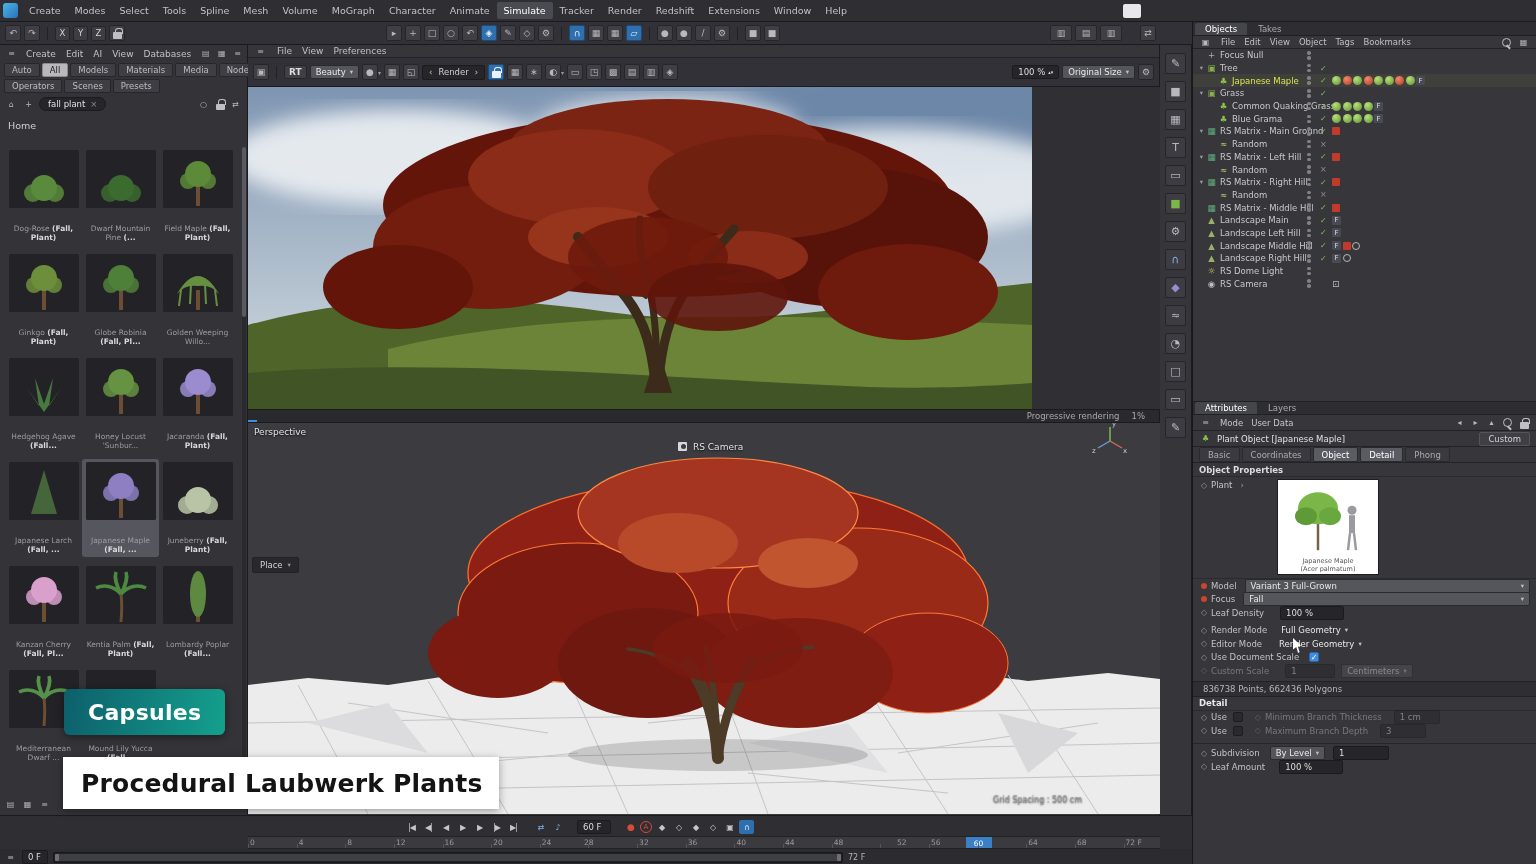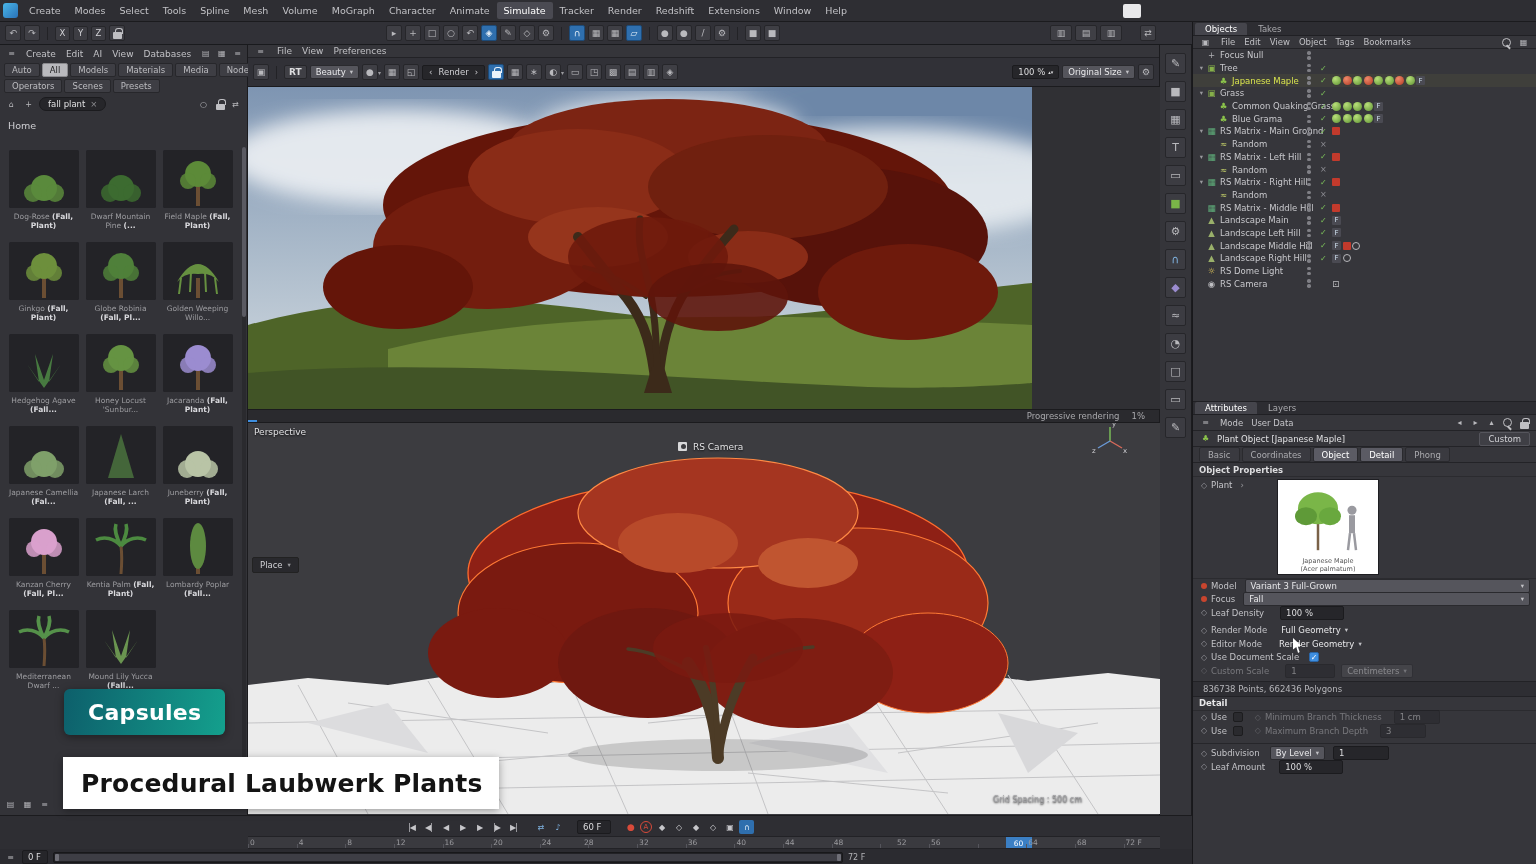--- a/index.html
+++ b/index.html
@@ -43,21 +43,21 @@
 .chips{display:flex;gap:2px;padding:1px 4px;flex-wrap:nowrap;}
 .chip{font-size:8.5px;color:#bcbcc0;background:#3e3e44;border:1px solid #27272b;border-radius:2px;padding:1px 7px;white-space:nowrap;}
 .chip.active{background:#b9b9bd;color:#1c1c1e;border-color:#8a8a8e;}
 .search-row{display:flex;align-items:center;gap:4px;padding:2px 5px;height:20px;}
 .search-pill{display:flex;align-items:center;gap:5px;background:#26262a;border:1px solid #1b1b1e;border-radius:8px;padding:1px 8px;font-size:8.5px;color:#e0e0e2;height:14px;}
 .section-title{padding:6px 8px 2px;font-size:9.5px;color:#cfcfd3;}
 .asset-grid{position:absolute;left:5px;top:102px;width:232px;display:flex;flex-wrap:wrap;}
 .asset{width:77px;padding:3px 1px 2px;display:flex;flex-direction:column;align-items:center;border-radius:3px;margin-bottom:6px;}
 .asset.selected{background:#56565e;}
 .asset .thumb{width:70px;height:58px;background:linear-gradient(#2b2b2f,#202024);border-radius:2px;overflow:hidden;flex:none;}
-.alabel{font-size:7.5px;line-height:1.15;color:#9c9ca0;text-align:center;margin-top:5px;height:18px;overflow:hidden;width:75px;}
+.alabel{font-size:7.5px;line-height:1.15;color:#9c9ca0;text-align:center;margin-top:17px;height:18px;overflow:hidden;width:75px;}
 .alabel b{color:#dadade;}
 .ab-scroll{position:absolute;right:1px;top:102px;width:4px;height:660px;background:#2a2a2e;border-radius:2px;}
 .ab-scroll .thumbb{position:absolute;top:0;left:0;width:4px;height:170px;background:#5a5a62;border-radius:2px;}
 .ab-bottom{position:absolute;left:4px;bottom:4px;display:flex;gap:4px;}
 
 .capsules-badge{position:absolute;left:64px;top:689px;height:46px;padding:0 24px;display:flex;align-items:center;background:linear-gradient(100deg,#0d5f6b,#14a08d);border-radius:6px;color:#fff;font-size:22px;font-weight:700;letter-spacing:.3px;z-index:50;box-shadow:0 2px 8px rgba(0,0,0,.4);}
 .title-overlay{position:absolute;left:63px;top:757px;width:436px;height:52px;background:#fff;display:flex;align-items:center;padding-left:18px;color:#141414;font-size:25px;font-weight:800;letter-spacing:.2px;z-index:50;box-shadow:0 2px 8px rgba(0,0,0,.35);}
 
 .center{position:absolute;left:248px;top:45px;width:912px;height:770px;background:#3a3a3f;border-right:1px solid #1b1b1e;}
 .vp-menu{display:flex;align-items:center;gap:10px;height:13px;padding:0 6px;background:#35353a;border-bottom:1px solid #222226;font-size:9px;color:#c0c0c4;}
@@ -132,21 +132,21 @@
 .transport-row{position:absolute;left:248px;top:2px;width:912px;height:18px;display:flex;align-items:center;justify-content:center;padding-right:250px;gap:2px;}
 .t-icon{display:inline-flex;align-items:center;justify-content:center;min-width:15px;height:14px;color:#c6c6ca;font-size:8px;flex:none;letter-spacing:-1px;}
 .t-icon.blue{color:#7fb2e0;}
 .t-icon.red{color:#d84a3a;font-size:9px;}
 .t-icon.ring{width:12px;height:12px;min-width:12px;border:1px solid #d84a3a;border-radius:50%;color:#d84a3a;font-size:7px;letter-spacing:0;}
 .t-icon.magnet{background:#2f6fae;border-radius:2px;color:#e2edf7;}
 .gap8{width:8px;flex:none;}
 .ruler{position:absolute;left:248px;top:20px;width:912px;height:13px;background:#3a3a3f;border-top:1px solid #222226;border-bottom:1px solid #222226;overflow:hidden;}
 .ruler .tick{position:absolute;top:1px;font-size:7.5px;color:#9a9a9e;transform:translateX(2px);}
 .ruler .tickline{position:absolute;bottom:0;width:1px;height:4px;background:#55555c;}
-.frame-marker{position:absolute;top:0;height:13px;background:#3b7fc4;display:flex;align-items:center;justify-content:center;color:#fff;font-size:7.5px;margin-left:40px;}
+.frame-marker{position:absolute;top:0;height:13px;background:#3b7fc4;display:flex;align-items:center;justify-content:center;color:#fff;font-size:7.5px;}
 .bottom-bar{position:absolute;left:0;top:33px;width:1192px;height:16px;background:#2b2b30;display:flex;align-items:center;gap:5px;padding:0 4px;}
 .range-track{position:relative;width:790px;height:11px;background:#222226;border:1px solid #18181a;border-radius:2px;}
 .range-fill{position:absolute;inset:1px;background:#3e3e45;border-radius:2px;}
 .range-handle{position:absolute;top:1px;bottom:1px;width:4px;background:#6e6e76;border-radius:1px;}
 .tl-num{font-size:8px;color:#b2b2b6;}
 </style>
 </head>
 <body>
 
 <div class="stage">
@@ -339,32 +339,33 @@
               <rect x="33" y="36" width="4" height="20" fill="#6b4e33"></rect>
               <circle cx="35" cy="24" r="13" fill="#9b8cd0"></circle>
               <circle cx="25" cy="31" r="8" fill="#9b8cd0" opacity=".85"></circle>
               <circle cx="45" cy="31" r="8" fill="#9b8cd0" opacity=".85"></circle>
             </svg></div>
           <div class="alabel">Jacaranda <b>(Fall, Plant)</b></div>
         </div>
         <div class="asset">
           <div class="thumb"><svg viewBox="0 0 70 58" width="70" height="58">
               <rect width="70" height="58" fill="#232327"></rect>
-              <circle cx="35" cy="38" r="13" fill="#7fa06a"></circle>
-              <circle cx="24" cy="43" r="9" fill="#7fa06a" opacity=".85"></circle>
-              <circle cx="46" cy="43" r="9" fill="#7fa06a" opacity=".85"></circle>
-            </svg></div>
-          <div class="alabel">Japanese Camellia <b>(Fal...</b></div>
-        </div>
-        <div class="asset">
-          <div class="thumb"><svg viewBox="0 0 70 58" width="70" height="58">
-              <rect width="70" height="58" fill="#232327"></rect>
               <polygon points="35,8 22,52 48,52" fill="#44663a"></polygon>
             </svg></div>
           <div class="alabel">Japanese Larch <b>(Fall, ...</b></div>
+        </div>
+        <div class="asset selected">
+          <div class="thumb"><svg viewBox="0 0 70 58" width="70" height="58">
+              <rect width="70" height="58" fill="#232327"></rect>
+              <rect x="33" y="36" width="4" height="20" fill="#6b4e33"></rect>
+              <circle cx="35" cy="24" r="13" fill="#8d7fc2"></circle>
+              <circle cx="25" cy="31" r="8" fill="#8d7fc2" opacity=".85"></circle>
+              <circle cx="45" cy="31" r="8" fill="#8d7fc2" opacity=".85"></circle>
+            </svg></div>
+          <div class="alabel">Japanese Maple <b>(Fall, ...</b></div>
         </div>
         <div class="asset">
           <div class="thumb"><svg viewBox="0 0 70 58" width="70" height="58">
               <rect width="70" height="58" fill="#232327"></rect>
               <circle cx="35" cy="38" r="13" fill="#b9c4a6"></circle>
               <circle cx="24" cy="43" r="9" fill="#b9c4a6" opacity=".85"></circle>
               <circle cx="46" cy="43" r="9" fill="#b9c4a6" opacity=".85"></circle>
             </svg></div>
           <div class="alabel">Juneberry <b>(Fall, Plant)</b></div>
         </div>

